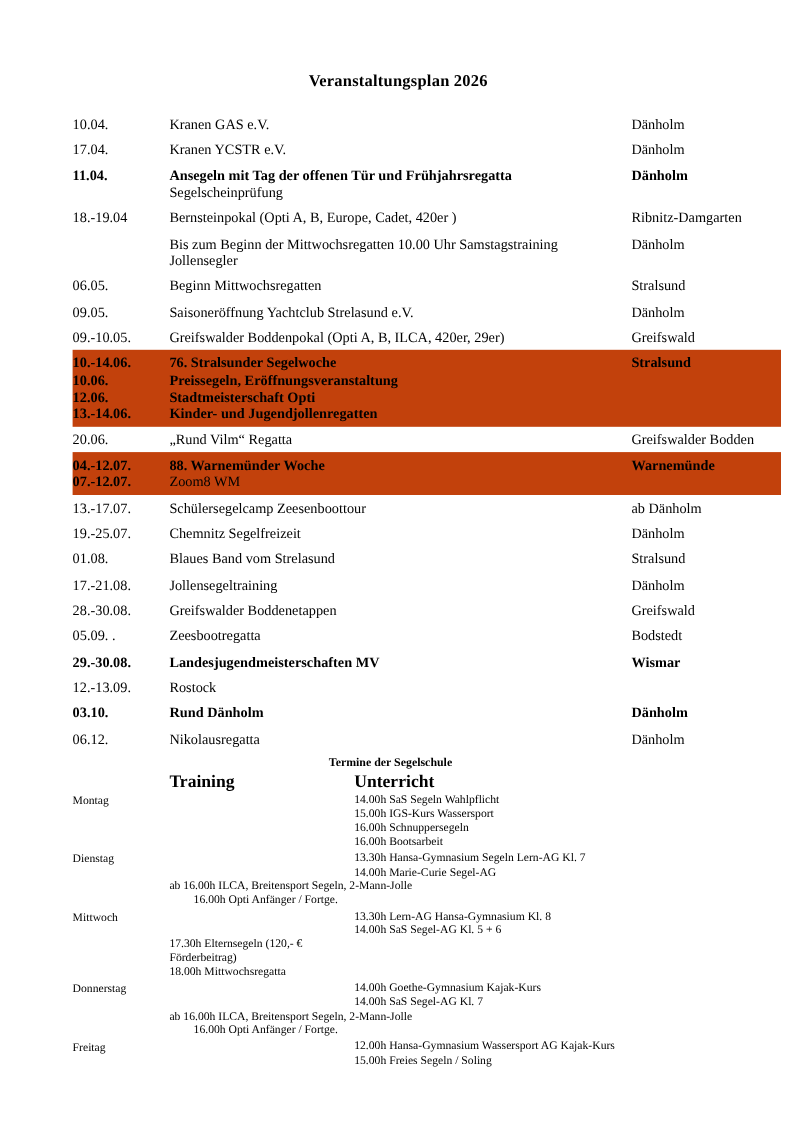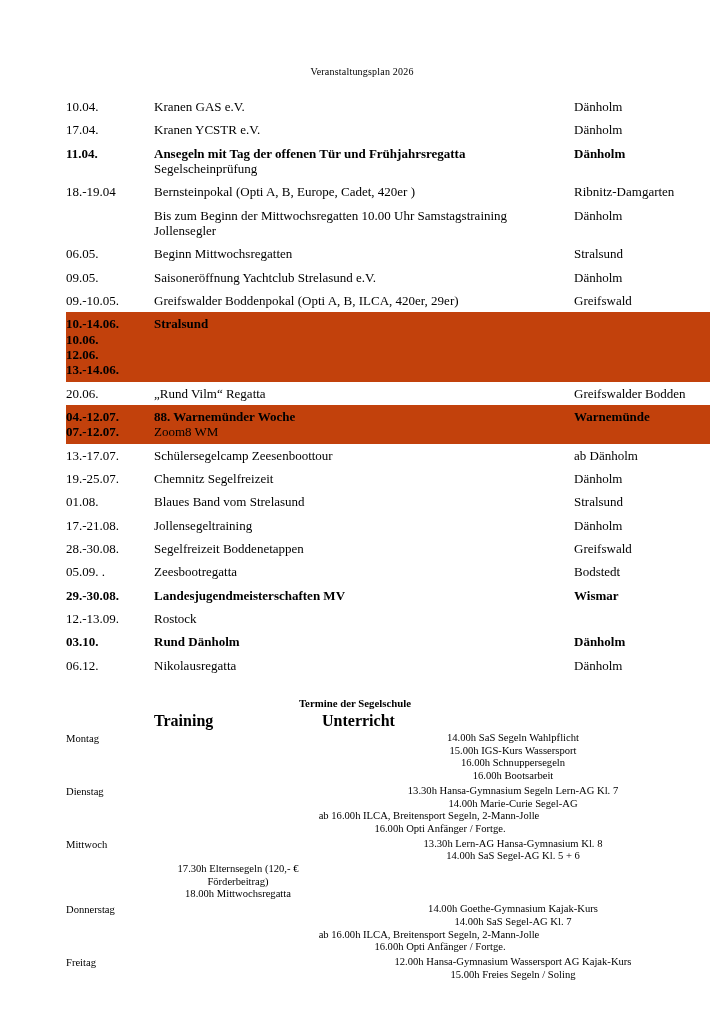--- a/index.html
+++ b/index.html
@@ -17,22 +17,22 @@
   }
   .page {
     position: relative;
     width: 724px;
     height: 1024px;
     padding: 0;
     box-sizing: border-box;
   }
   .title {
     text-align: center;
-    font-weight: normal;
-    font-size: 10px;
+    font-weight: bold;
+    font-size: 15px;
     margin-top: 66px;
     margin-bottom: 0;
     letter-spacing: 0.2px;
   }
   .events {
     margin-top: 18px;
     padding-left: 66px;
     padding-right: 14px;
   }
   .row {
@@ -71,21 +71,21 @@
     font-weight: normal;
     display: block;
   }
   
   .row.fullspan .col-desc {
     flex: 1 1 auto;
   }
 
   
   .school {
-    margin-top: 20px;
+    margin-top: 4px;
     padding-left: 66px;
     padding-right: 20px;
     font-size: 10.6px;
     line-height: 1.2;
   }
   .school-title {
     text-align: center;
     font-weight: bold;
     font-size: 10.8px;
     margin-left: -60px;
@@ -105,21 +105,20 @@
     margin-top: 2px;
   }
   .day-name {
     width: 88px;
     flex: 0 0 88px;
     padding-top: 1px;
   }
   .day-cols {
     flex: 1 1 auto;
     position: relative;
-    text-align: center;
   }
   .day-line {
     display: flex;
     align-items: flex-start;
   }
   .dl-train {
     width: 168px;
     flex: 0 0 168px;
     white-space: pre-line;
   }
@@ -180,20 +179,24 @@
       <div class="row">
         <div class="col-date">09.-10.05.</div>
         <div class="col-desc">Greifswalder Boddenpokal (Opti A, B, ILCA, 420er, 29er)</div>
         <div class="col-place">Greifswald</div>
       </div>
       <div class="row bold shaded">
         <div class="col-date">10.-14.06.
 10.06.
 12.06.
 13.-14.06.</div>
+        <div class="col-desc">76. Stralsunder  Segelwoche
+Preissegeln, Eröffnungsveranstaltung
+Stadtmeisterschaft Opti
+Kinder- und Jugendjollenregatten</div>
         <div class="col-place">Stralsund</div>
       </div>
       <div class="row">
         <div class="col-date">20.06.</div>
         <div class="col-desc">„Rund Vilm“ Regatta</div>
         <div class="col-place">Greifswalder Bodden</div>
       </div>
       <div class="row bold shaded">
         <div class="col-date">04.-12.07.
 07.-12.07.</div>
@@ -215,21 +218,21 @@
         <div class="col-desc">Blaues Band vom Strelasund</div>
         <div class="col-place">Stralsund</div>
       </div>
       <div class="row">
         <div class="col-date">17.-21.08.</div>
         <div class="col-desc">Jollensegeltraining</div>
         <div class="col-place">Dänholm</div>
       </div>
       <div class="row">
         <div class="col-date">28.-30.08.</div>
-        <div class="col-desc">Segelfreizeit Boddenetappen</div>
+        <div class="col-desc">Greifswalder Boddenetappen</div>
         <div class="col-place">Greifswald</div>
       </div>
       <div class="row">
         <div class="col-date">05.09.    .</div>
         <div class="col-desc">Zeesbootregatta</div>
         <div class="col-place">Bodstedt</div>
       </div>
       <div class="row bold">
         <div class="col-date">29.-30.08.</div>
         <div class="col-desc">Landesjugendmeisterschaften  MV</div>

